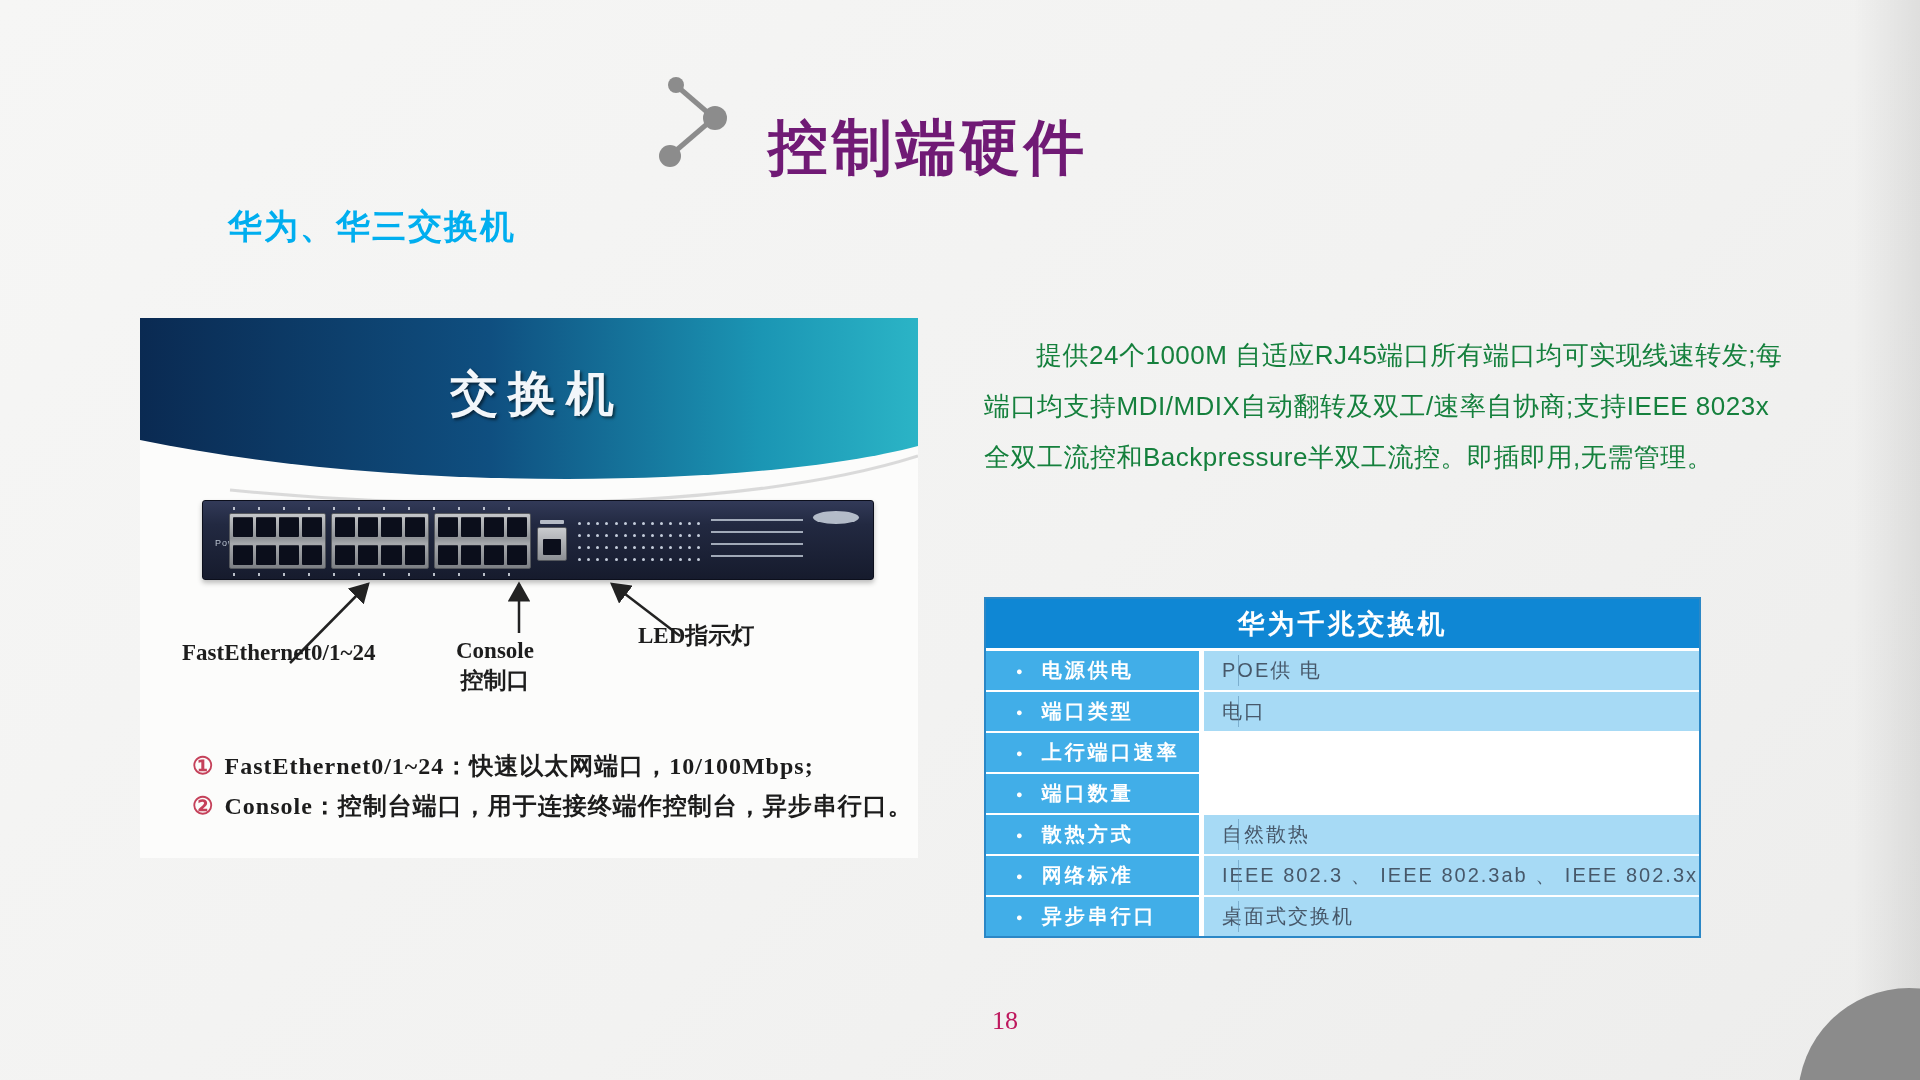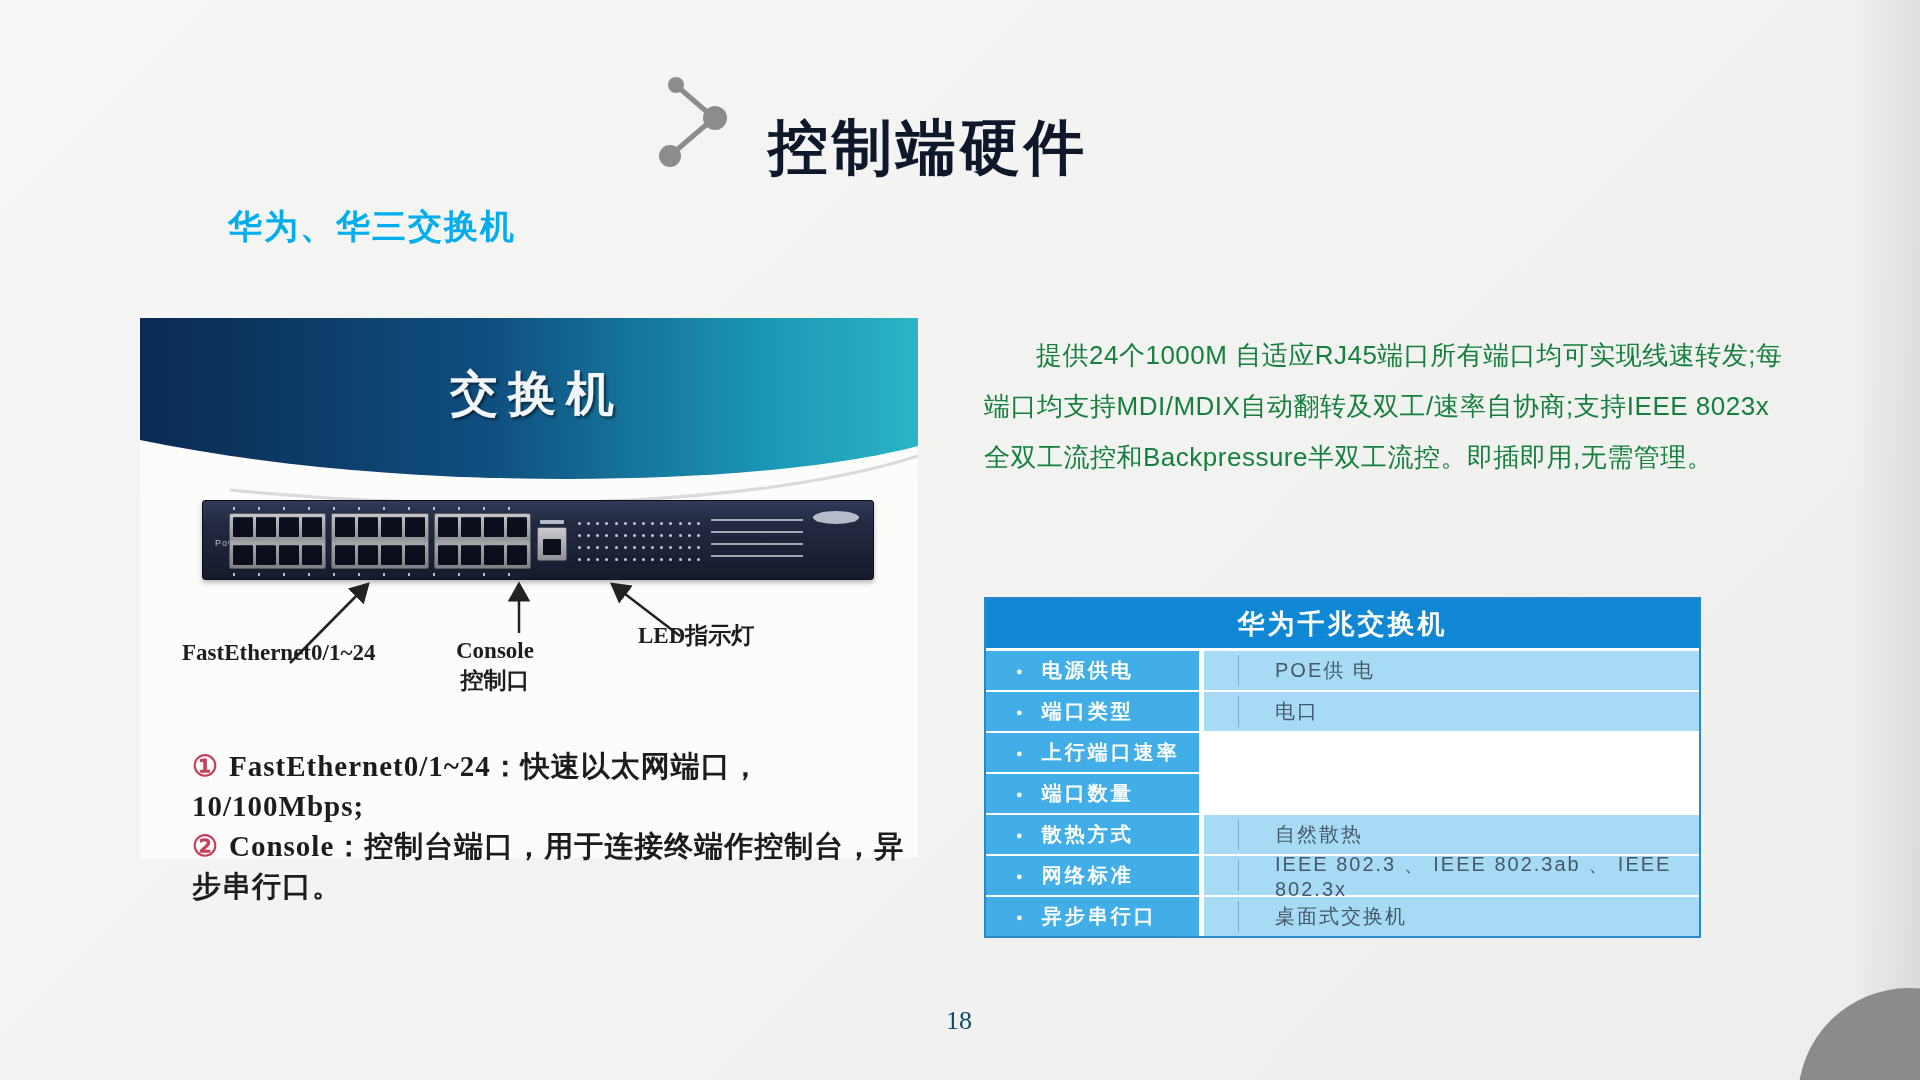--- a/index.html
+++ b/index.html
@@ -9,21 +9,21 @@
     font-family:"Liberation Sans", sans-serif;
     background:
       linear-gradient(90deg, rgba(0,0,0,0) 0%, rgba(0,0,0,0) 96.5%, rgba(0,0,0,0.08) 100%),
       linear-gradient(135deg, #f6f6f5 0%, #f2f2f1 55%, #ededec 100%);
   }
 
   
   .title-icon { position:absolute; left:648px; top:70px; width:104px; height:104px; }
   .slide-title {
     position:absolute; left:768px; top:108px;
-    font-size:60px; font-weight:bold; color:#0f172a; letter-spacing:4px;
+    font-size:60px; font-weight:bold; color:#701a75; letter-spacing:4px;
   }
   .slide-subtitle {
     position:absolute; left:228px; top:204px;
     font-size:34px; font-weight:bold; color:#00aeef; letter-spacing:2px;
   }
 
   
   .figure {
     position:absolute; left:140px; top:318px; width:778px; height:540px;
     background:#fcfcfb;
@@ -94,21 +94,21 @@
     position:absolute; font-family:"Liberation Serif", serif;
     font-weight:bold; color:#1d1d1d; font-size:23px;
   }
   .callout-fast { left:42px; top:322px; }
   .callout-console { left:316px; top:318px; text-align:center; line-height:30px; }
   .callout-led { left:498px; top:302px; }
 
   .notes { position:absolute; left:52px; top:428px; }
   .note-line {
     font-family:"Liberation Serif", serif; font-weight:bold;
-    font-size:29px; color:#1c1c1c; line-height:40px; letter-spacing:1px;
+    font-size:24px; color:#1c1c1c; line-height:40px; letter-spacing:1px;
   }
   .note-num { color:#c5415a; margin-right:10px; font-weight:bold; }
 
   
   .description {
     position:absolute; left:984px; top:330px; width:748px;
     font-size:26px; color:#15803d; line-height:51px; letter-spacing:0.5px;
   }
   .description .line { white-space:nowrap; }
   .description .line.first { text-indent:52px; }
@@ -129,32 +129,32 @@
   .spec-row:last-child { margin-bottom:0; }
   .spec-label {
     width:213px; background:#41aee8; color:#ffffff;
     display:flex; align-items:center; padding-left:30px;
     font-size:20px; font-weight:bold; letter-spacing:3px;
     margin-right:5px;
   }
   .spec-bullet { font-size:11px; margin-right:16px; }
   .spec-value {
     flex:1; background:#a7daf5; color:#47586a;
-    display:flex; align-items:center; padding-left:71px;
+    display:flex; align-items:center; padding-left:18px;
     font-size:20px; letter-spacing:2px; position:relative;
   }
   .spec-value::before {
     content:""; position:absolute; left:34px; top:4px; bottom:4px; width:1px;
     background:rgba(90,140,175,0.55);
   }
 
   
   .page-number {
-    position:absolute; left:946px; top:1006px;
-    font-family:"Liberation Serif", serif; font-size:26px; color:#0c4a6e;
+    position:absolute; left:992px; top:1006px;
+    font-family:"Liberation Serif", serif; font-size:26px; color:#be185d;
   }
   .corner-circle {
     position:absolute; left:1798px; top:988px; width:222px; height:222px;
     border-radius:50%; background:#8b8b8b;
   }
 </style>
 </head>
 <body>
 
 <svg class="title-icon" viewBox="0 0 104 104">

